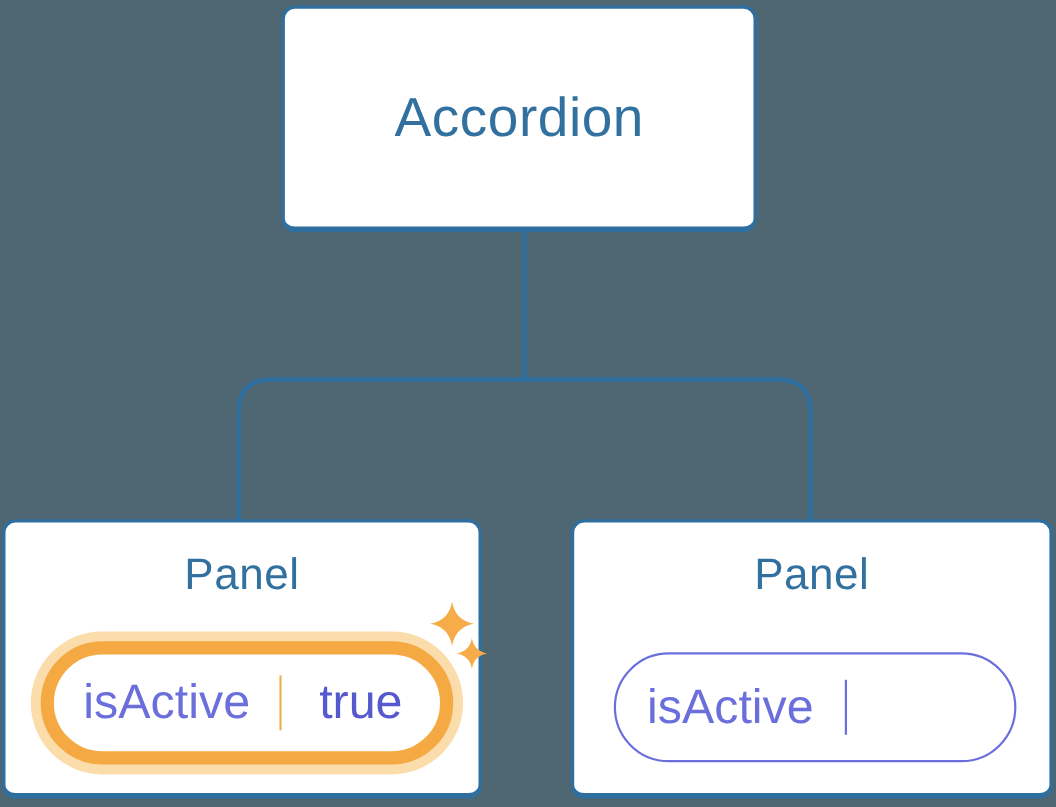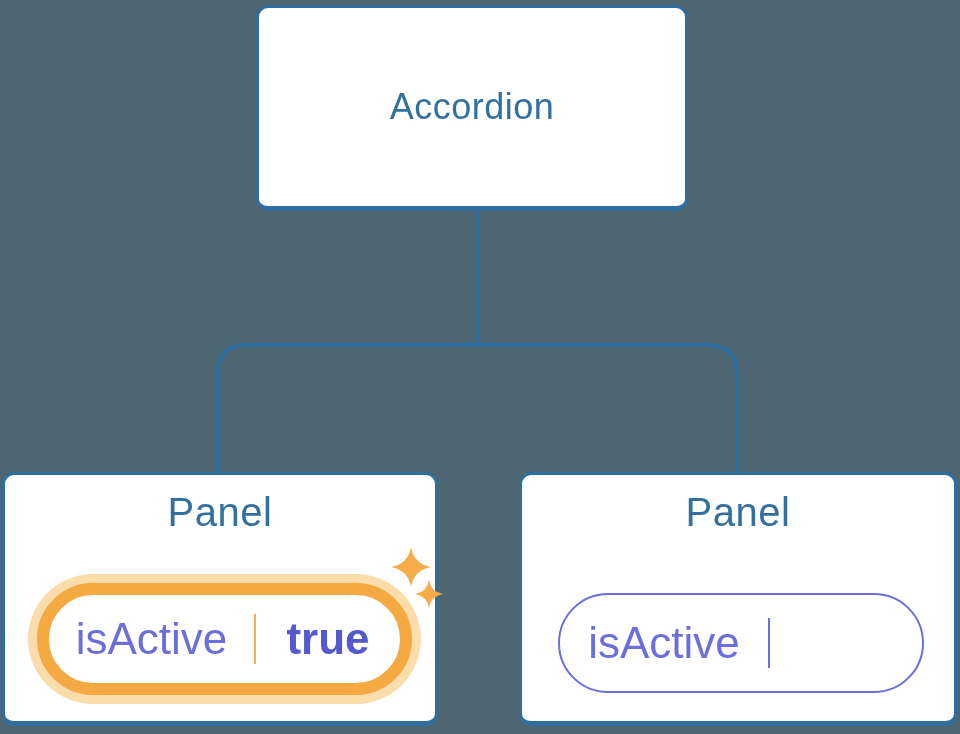--- a/index.html
+++ b/index.html
@@ -16,27 +16,27 @@
   .connectors path{fill:none;stroke:var(--line);stroke-width:4}
 
   .node{
     position:absolute;background:var(--node-bg);
     border:3px solid var(--line);border-bottom-width:5px;border-radius:12px;
   }
   .root-node{
     left:256px;top:5px;width:432px;height:206px;
     display:flex;align-items:center;justify-content:center;
   }
-  .root-label{font-size:36px;color:var(--node-text);letter-spacing:.5px}
+  .root-label{font-size:50px;color:var(--node-text);letter-spacing:.5px}
 
   .panel{width:436px;height:254px;top:472px}
   .panel-left{left:2px}
   .panel-right{left:519px;width:438px}
   .panel-title{
-    margin-top:15px;text-align:center;font-size:40px;color:var(--node-text);
+    margin-top:25px;text-align:center;font-size:40px;color:var(--node-text);
     letter-spacing:.5px;
   }
 
   .pill{
     position:absolute;background:#fff;border-radius:999px;display:flex;
     align-items:center;overflow:hidden;
   }
   .pill-active{
     left:32px;top:108px;width:375px;height:112px;
     border:12px solid var(--orange);
@@ -44,21 +44,21 @@
   }
   .pill-plain{
     left:36px;top:118px;width:366px;height:100px;
     border:2px solid var(--purple);
   }
   .pill-cell{display:flex;align-items:center;justify-content:center;font-size:44px;color:var(--purple)}
   .cell-key{flex:0 0 59%}
   .pill-active .cell-key{border-right:2px solid var(--orange-divider)}
   .pill-plain  .cell-key{flex-basis:58%;border-right:2px solid var(--purple)}
   .cell-val{flex:1}
-  .pill-active .cell-val{font-weight:bold;color:var(--purple-bold)}
+  .pill-active .cell-val{font-weight:normal;color:var(--purple-bold)}
 
   .sparkles{position:absolute;left:383px;top:70px;width:58px;height:66px;overflow:visible}
   .sparkles path{fill:var(--sparkle)}
 </style>
 </head>
 <body>
 
 <div class="canvas">
 
   <svg class="connectors" viewBox="0 0 960 734" xmlns="http://www.w3.org/2000/svg">

